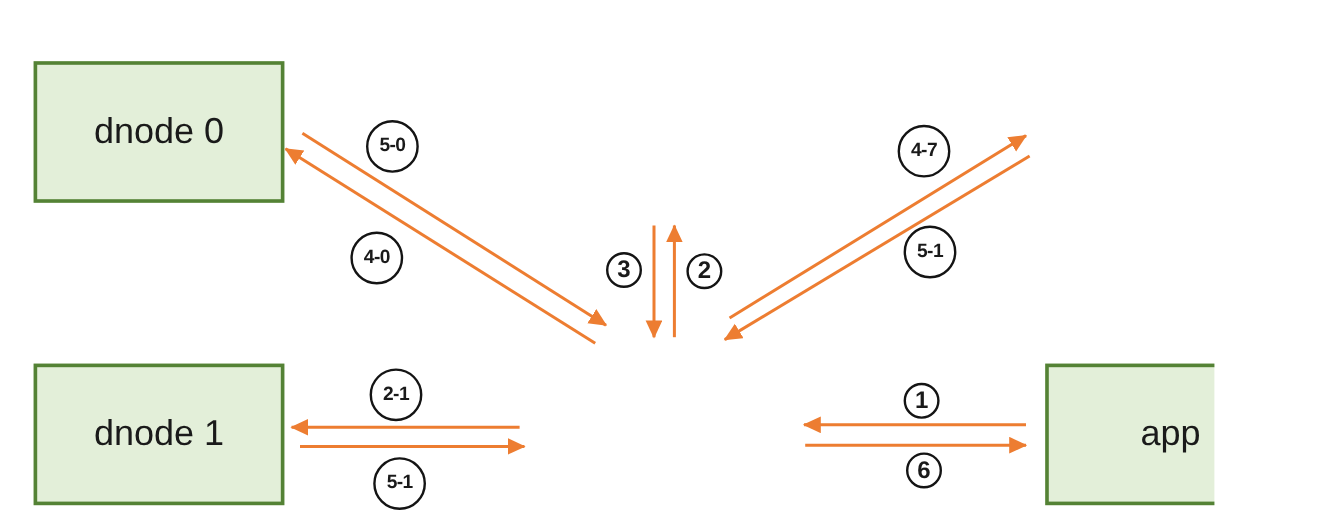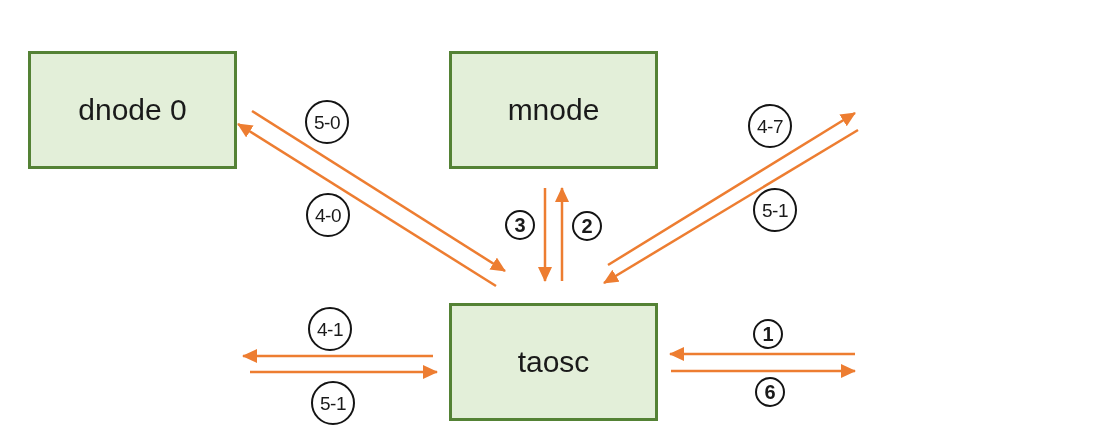--- a/index.html
+++ b/index.html
@@ -46,21 +46,21 @@
     border:2px solid var(--circle-border);
     border-radius:50%;
     box-sizing:border-box;
     display:flex;align-items:center;justify-content:center;
     color:var(--text);
     line-height:1;
     user-select:none;
   }
   .elabel.duo{
     width:44px;height:44px;
-    font-size:19px;font-weight:400;
+    font-size:16px;font-weight:700;
     letter-spacing:-0.5px;
   }
   .elabel.uno{
     width:30px;height:30px;
     font-size:20px;font-weight:700;
   }
 </style>
 </head>
 <body>
 
@@ -83,27 +83,27 @@
     <line class="edge" x1="858" y1="111" x2="604" y2="264" marker-end="url(#ah)"></line>
 
     <line class="edge" x1="433" y1="337" x2="243" y2="337" marker-end="url(#ah)"></line>
     <line class="edge" x1="250" y1="353" x2="437" y2="353" marker-end="url(#ah)"></line>
 
     <line class="edge" x1="855" y1="335" x2="670" y2="335" marker-end="url(#ah)"></line>
     <line class="edge" x1="671" y1="352" x2="855" y2="352" marker-end="url(#ah)"></line>
   </svg>
 
   <div class="node" style="left:28px;top:32px">dnode 0</div>
-  <div class="node" style="left:449px;top:32px">mnode</div>
-  <div class="node" style="left:449px;top:284px">taosc</div>
+  <div class="node" style="left:28px;top:284px">dnode 1</div>
+  <div class="node" style="left:871px;top:284px">app</div>
 
   <div class="elabel duo" style="left:305px;top:81px">5-0</div>
-  <div class="elabel duo" style="left:306px;top:174px">4-0</div>
+  <div class="elabel duo" style="left:292px;top:174px">4-0</div>
   <div class="elabel uno" style="left:505px;top:191px">3</div>
   <div class="elabel uno" style="left:572px;top:192px">2</div>
   <div class="elabel duo" style="left:748px;top:85px">4-7</div>
   <div class="elabel duo" style="left:753px;top:169px">5-1</div>
-  <div class="elabel duo" style="left:308px;top:288px">4-1</div>
+  <div class="elabel duo" style="left:308px;top:288px">2-1</div>
   <div class="elabel duo" style="left:311px;top:362px">5-1</div>
   <div class="elabel uno" style="left:753px;top:300px">1</div>
   <div class="elabel uno" style="left:755px;top:358px">6</div>
 
 </div>
 
 </body></html>

